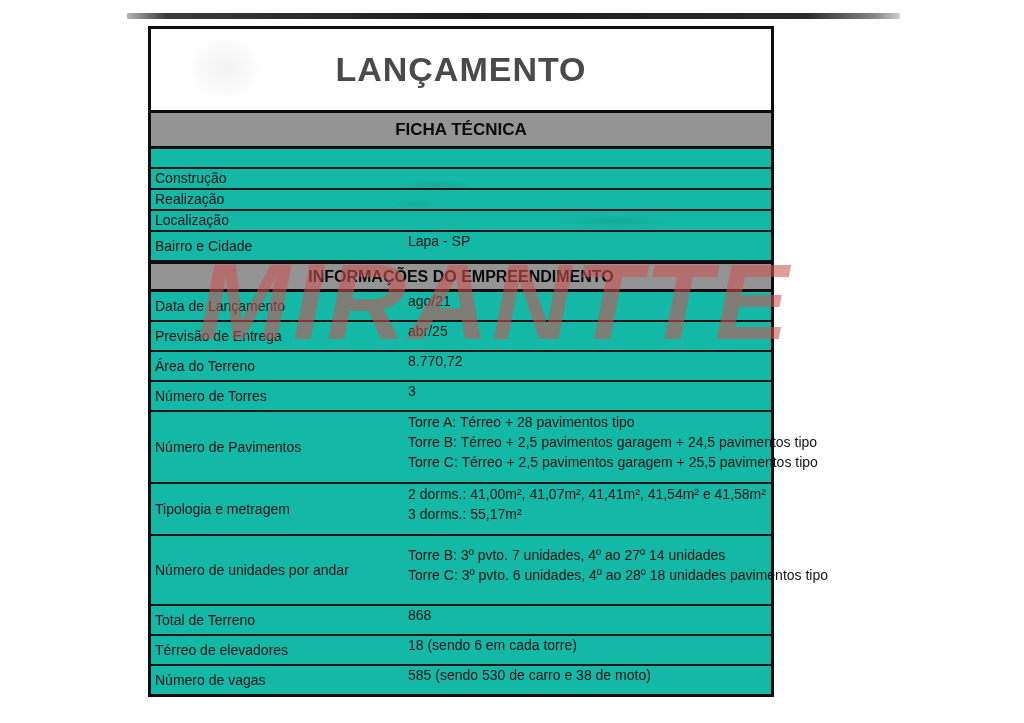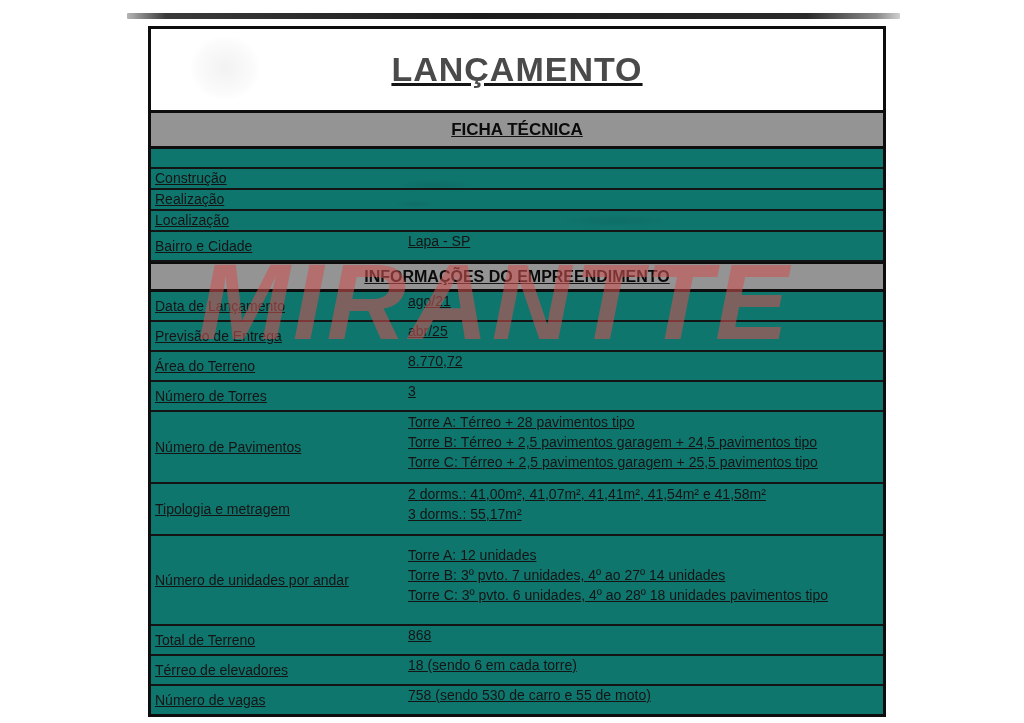--- a/index.html
+++ b/index.html
@@ -15,25 +15,24 @@
 
   
   .top-bar{
     position:absolute;left:127px;top:13px;width:773px;height:6px;
     background:linear-gradient(to right,#b5b5b5 0%,#3a3a3a 5%,#1b1b1b 45%,#2a2a2a 88%,#8a8a8a 97%,#cfcfcf 100%);
     border-radius:1px;
   }
 
   
   .doc{
-    position:absolute;left:148px;top:26px;width:738px;
+    position:absolute;left:148px;top:26px;width:626px;
     box-sizing:border-box;
     border:3px solid #0d0d0d;
-    background:#0f766e;
-    text-decoration:underline;
+    background:#14b8a6;
   }
 
   .title-box{
     position:relative;
     height:81px;
     display:flex;align-items:center;justify-content:center;
     border-bottom:3px solid #0d0d0d;
     background:#fff;
   }
   .title-box h1{
@@ -177,36 +176,35 @@
         <div class="row">
           <div class="row-label">Tipologia e metragem</div>
           <div class="row-value">
             <div class="vline">2 dorms.: 41,00m², 41,07m², 41,41m², 41,54m² e 41,58m²</div>
             <div class="vline">3 dorms.: 55,17m²</div>
           </div>
         </div>
         <div class="row row--tall">
           <div class="row-label">Número de unidades por andar</div>
           <div class="row-value">
-            <div class="vline">Torre A: 12 unidades</div>
             <div class="vline">Torre B: 3º pvto. 7 unidades, 4º ao 27º 14 unidades</div>
             <div class="vline">Torre C: 3º pvto. 6 unidades, 4º ao 28º 18 unidades pavimentos tipo</div>
           </div>
         </div>
         <div class="row">
           <div class="row-label">Total de Terreno</div>
           <div class="row-value">868</div>
         </div>
         <div class="row">
           <div class="row-label">Térreo de elevadores</div>
           <div class="row-value">18 (sendo 6 em cada torre)</div>
         </div>
         <div class="row">
           <div class="row-label">Número de vagas</div>
-          <div class="row-value">758 (sendo 530 de carro e 55 de moto)</div>
+          <div class="row-value">585 (sendo 530 de carro e 38 de moto)</div>
         </div>
       </div>
   </div>
 
   <div class="smudge smudge-1"></div>
   <div class="smudge smudge-2"></div>
   <div class="smudge smudge-3"></div>
 
   <div class="watermark">MIRANTTE</div>
 

